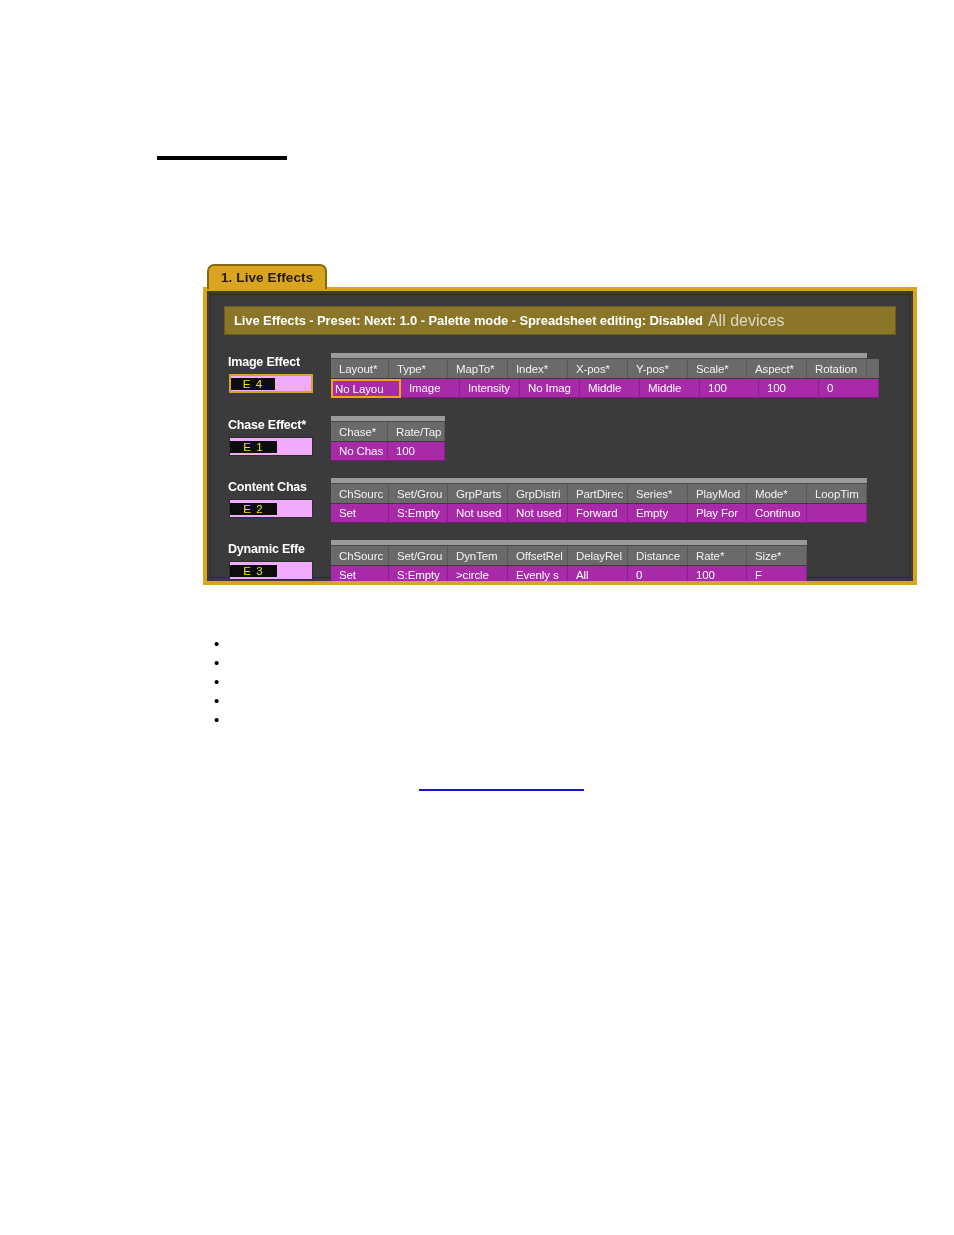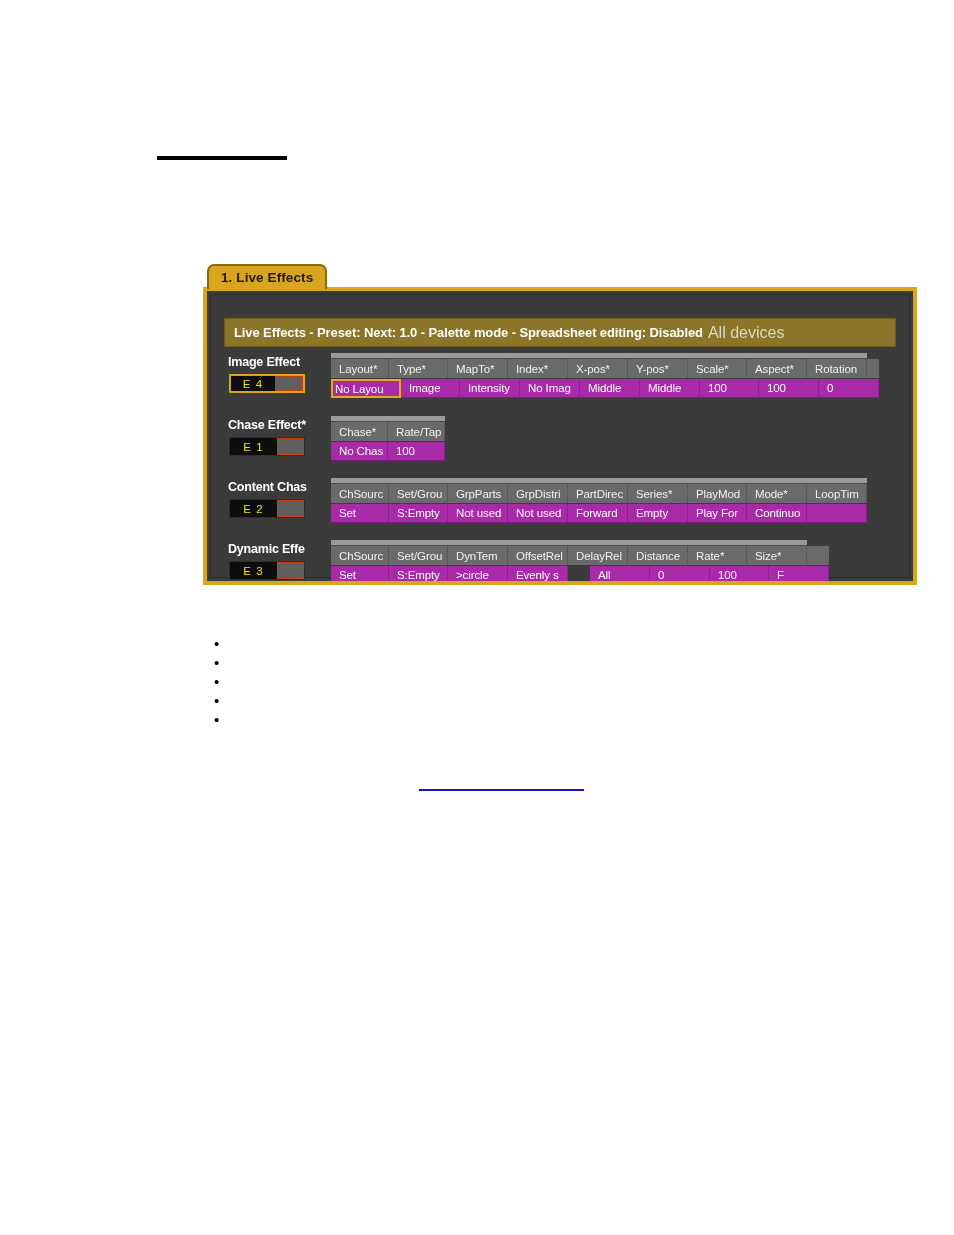--- a/index.html
+++ b/index.html
@@ -99,21 +99,21 @@
     position: absolute;
     inset: 3px;
     background: #3b3b3b;
     border: 1px solid #2b2b2b;
     box-sizing: border-box;
   }
 
   .status-bar {
     position: absolute;
     left: 13px;
-    top: 23px;
+    top: 11px;
     right: 13px;
     height: 29px;
     background: #8a7528;
     border: 1px solid #6d5c1c;
     box-sizing: border-box;
     display: flex;
     align-items: center;
     padding: 0 9px;
     white-space: nowrap;
     overflow: hidden;
@@ -152,26 +152,27 @@
     color: #ffffff;
     white-space: nowrap;
     overflow: hidden;
     letter-spacing: -0.2px;
   }
 
   .exec-btn {
     position: absolute;
     left: 18px;
     top: 21px;
-    width: 76px;
+    width: 84px;
     height: 19px;
     box-sizing: border-box;
     display: flex;
-    background: #c2410c;
+    background: #f0abfc;
     border: 1px solid #2e2e2e;
+    align-items: center;
   }
   .exec-btn.selected {
     border: 2px solid #d9a51f;
   }
   .exec-id {
     flex: 0 0 auto;
     width: 47px;
     display: flex;
     align-items: center;
     justify-content: center;
@@ -350,21 +351,21 @@
               <div class="cell" style="width: 60px;">DelayRel</div>
               <div class="cell" style="width: 60px;">Distance</div>
               <div class="cell" style="width: 59px;">Rate*</div>
               <div class="cell" style="width: 60px;">Size*</div>
             </div>
             <div class="grid-row vals">
               <div class="cell" style="width: 58px;">Set</div>
               <div class="cell" style="width: 59px;">S:Empty</div>
               <div class="cell" style="width: 60px;">&gt;circle</div>
               <div class="cell" style="width: 60px;">Evenly s</div>
-              <div class="cell" style="width: 60px; margin-left: 22px;">All</div>
+              <div class="cell" style="width: 60px;">All</div>
               <div class="cell" style="width: 60px;">0</div>
               <div class="cell" style="width: 59px;">100</div>
               <div class="cell" style="width: 60px;">F</div>
             </div>
           </div>
         </div>
       </div>
 
   </div>
 </div>

